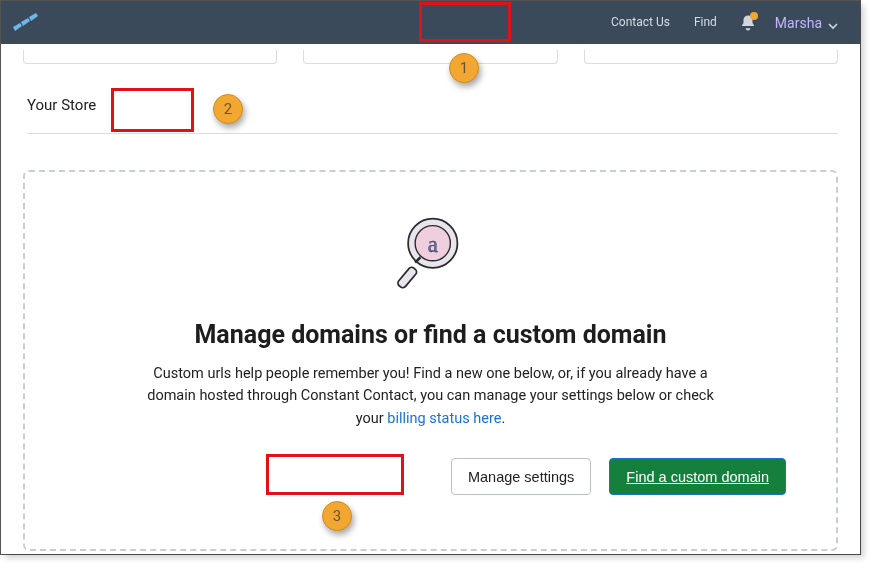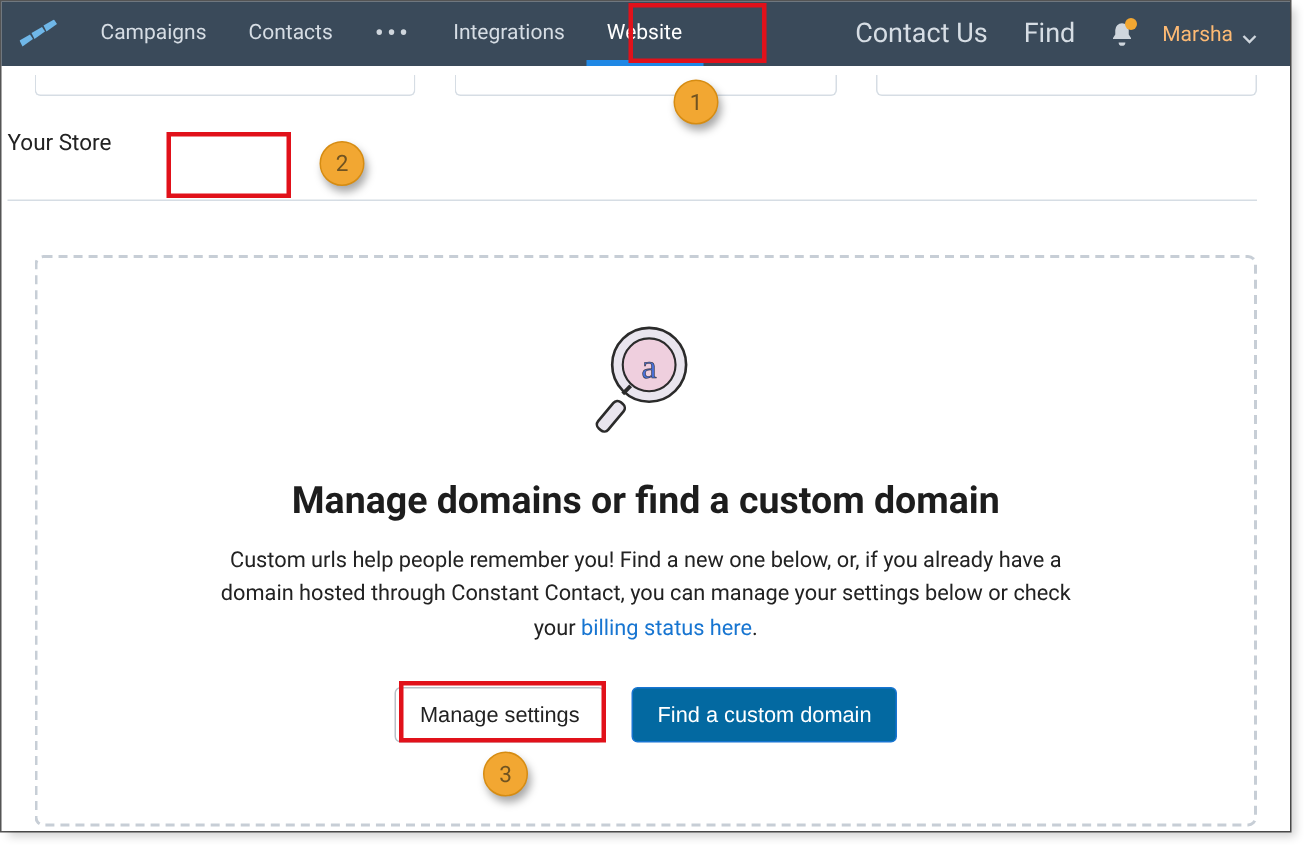--- a/index.html
+++ b/index.html
@@ -58,33 +58,33 @@
     font-size: 18px;
     letter-spacing: 2px;
     cursor: pointer;
   }
   .nav-right {
     margin-left: auto;
     display: flex;
     align-items: center;
     gap: 0;
   }
-  .nav-right .nav-item { padding: 0 12px; font-size: 18px; }
+  .nav-right .nav-item { padding: 0 12px; font-size: 12px; }
   .bell-wrap {
     position: relative;
     padding: 0 10px;
     cursor: pointer;
     height: 43px;
     display: flex;
     align-items: center;
   }
   .user-menu {
     padding: 0 10px 0 8px;
     font-size: 14px;
-    color: #fdba74;
+    color: #c4b5fd;
     cursor: pointer;
     display: flex;
     align-items: flex-end;
     gap: 6px;
   }
   
   .hl {
     position: absolute;
     border: 3px solid #e1111a;
     pointer-events: none;
@@ -129,24 +129,24 @@
     height: 14px;
     border: 1px solid #d6dde4;
     border-top: none;
     border-radius: 0 0 4px 4px;
     background: #fff;
   }
 
   
   .tabs-row {
     display: flex;
-    align-items: flex-start;
+    align-items: center;
     height: 48px;
     border-bottom: 1px solid #d6dde4;
-    margin: 22px 22px 0 4px;
+    margin: 22px 22px 0 26px;
     position: relative;
   }
   .tab {
     padding: 0 18px 10px 2px;
     font-size: 15px;
     color: #222;
     cursor: pointer;
     margin-right: 10px;
     position: relative;
   }
@@ -184,38 +184,39 @@
     max-width: 590px;
     margin: 0 auto 28px auto;
   }
   .panel-desc a {
     color: #1775d1;
     text-decoration: none;
   }
   .btn-row {
     display: flex;
     gap: 18px;
-    justify-content: center;
+    justify-content: flex-end;
   }
   .btn {
     height: 37px;
     padding: 0 16px;
     font-size: 14.5px;
     border-radius: 4px;
     cursor: pointer;
     display: inline-flex;
     align-items: center;
     border: 1px solid #b9c0c8;
     background: #fff;
     color: #222;
   }
   .btn-primary {
-    background: #0369a1;
+    background: #15803d;
     border-color: #1775d1;
     color: #fff;
+    text-decoration: underline;
   }
   .search-illus { display: inline-block; }
 
   
   .corner-shadow {
     position: absolute;
     right: 0; bottom: 0;
     width: 100%; height: 100%;
     box-shadow: 4px 4px 6px rgba(0,0,0,0.18);
     pointer-events: none;
@@ -229,27 +230,20 @@
 
   <div class="topnav">
     <div class="logo">
       <svg width="26" height="20" viewBox="0 0 26 20">
         <g fill="#6fb7e8">
           <path d="M0 14 L7 10 L9 13 L2 18 Z"></path>
           <path d="M8 9 L15 5 L17 8 L10 13 Z"></path>
           <path d="M16 4 L23 0 L25 3 L18 8 Z"></path>
         </g>
       </svg>
-    </div>
-    <div class="nav-left">
-      <div class="nav-item">Campaigns</div>
-      <div class="nav-item">Contacts</div>
-      <div class="nav-dots">•••</div>
-      <div class="nav-item">Integrations</div>
-      <div class="nav-item active">Website</div>
     </div>
     <div class="nav-right">
       <div class="nav-item">Contact Us</div>
       <div class="nav-item">Find</div>
       <div class="bell-wrap">
         <svg width="18" height="18" viewBox="0 0 24 24">
           <path fill="#cfd6dd" d="M12 2a6 6 0 0 0-6 6v4l-2 3v1h16v-1l-2-3V8a6 6 0 0 0-6-6zm0 20a3 3 0 0 0 3-3H9a3 3 0 0 0 3 3z"></path>
         </svg>
         <svg width="8" height="8" viewBox="0 0 8 8" style="position:absolute; top:11px; left:21px;">
           <circle cx="4" cy="4" r="4" fill="#f2a732"></circle>

